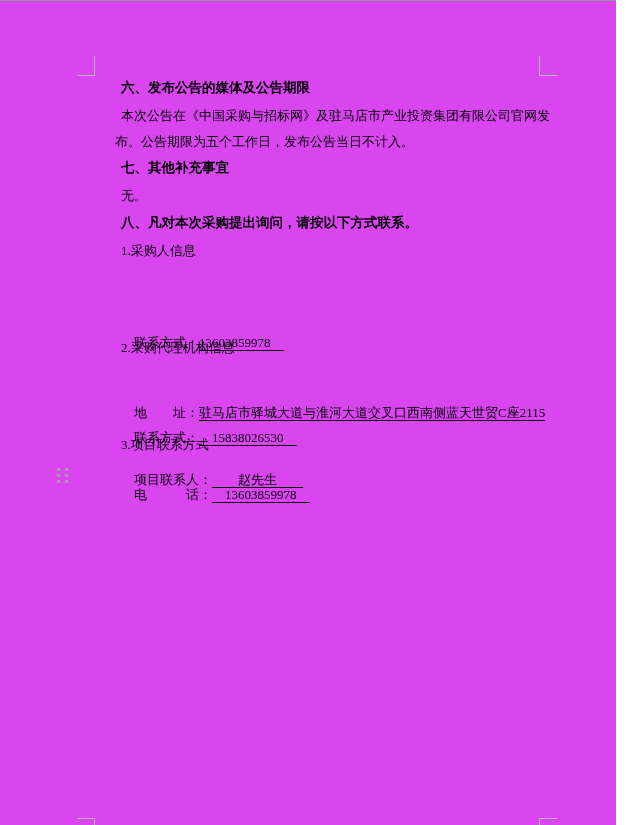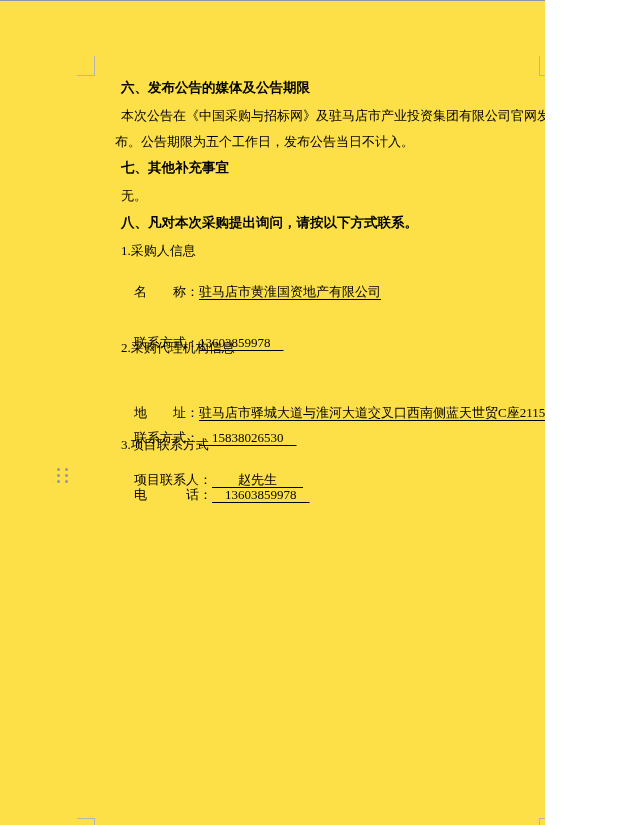--- a/index.html
+++ b/index.html
@@ -1,19 +1,19 @@
 <!DOCTYPE html>
 <html><head>
 <meta charset="utf-8">
 <style>
   html,body{margin:0;padding:0;background:#ffffff;}
   .page{
     position:relative;
-    width:545px;height:825px;
-    background:#fde047;
+    width:616px;height:825px;
+    background:#d946ef;
     color:#000000;
     font-family:"Liberation Serif","DejaVu Serif",serif;
     overflow:hidden;
   }
   .top-edge{position:absolute;left:0;top:0;width:637px;height:1px;background:#9094a4;}
   .right-edge{position:absolute;left:632px;top:0;width:2px;height:825px;background:#c9c9cc;}
 
   
   .crop{position:absolute;width:17px;height:19px;}
   .crop.tl{left:77px;top:56px;border-right:1px solid #b5b5b5;border-bottom:1px solid #b5b5b5;}
@@ -71,23 +71,20 @@
   <div class="line heading" style="top:79px">六、发布公告的媒体及公告期限</div>
   <div class="line" style="top:107px">本次公告在《中国采购与招标网》及驻马店市产业投资集团有限公司官网发</div>
   <div class="line flush" style="top:133px">布。公告期限为五个工作日，发布公告当日不计入。</div>
 
   <div class="line heading" style="top:159px">七、其他补充事宜</div>
   <div class="line" style="top:187px">无。</div>
 
   <div class="line heading" style="top:214px">八、凡对本次采购提出询问，请按以下方式联系。</div>
 
   <div class="line" style="top:242px">1.采购人信息</div>
-  <div class="line" style="top:266px">
-    <span>名　　称：</span><span class="u">驻马店市黄淮国资地产有限公司</span>
-  </div>
   <div class="line" style="top:317px">
     <span>联系方式：</span><span class="u">13603859978　</span>
   </div>
 
   <div class="line" style="top:339px">2.采购代理机构信息</div>
   <div class="line" style="top:387px">
     <span>地　　址：</span><span class="u">驻马店市驿城大道与淮河大道交叉口西南侧蓝天世贸C座2115</span>
   </div>
   <div class="line" style="top:412px">
     <span>联系方式：</span><span class="u">　15838026530　</span>

